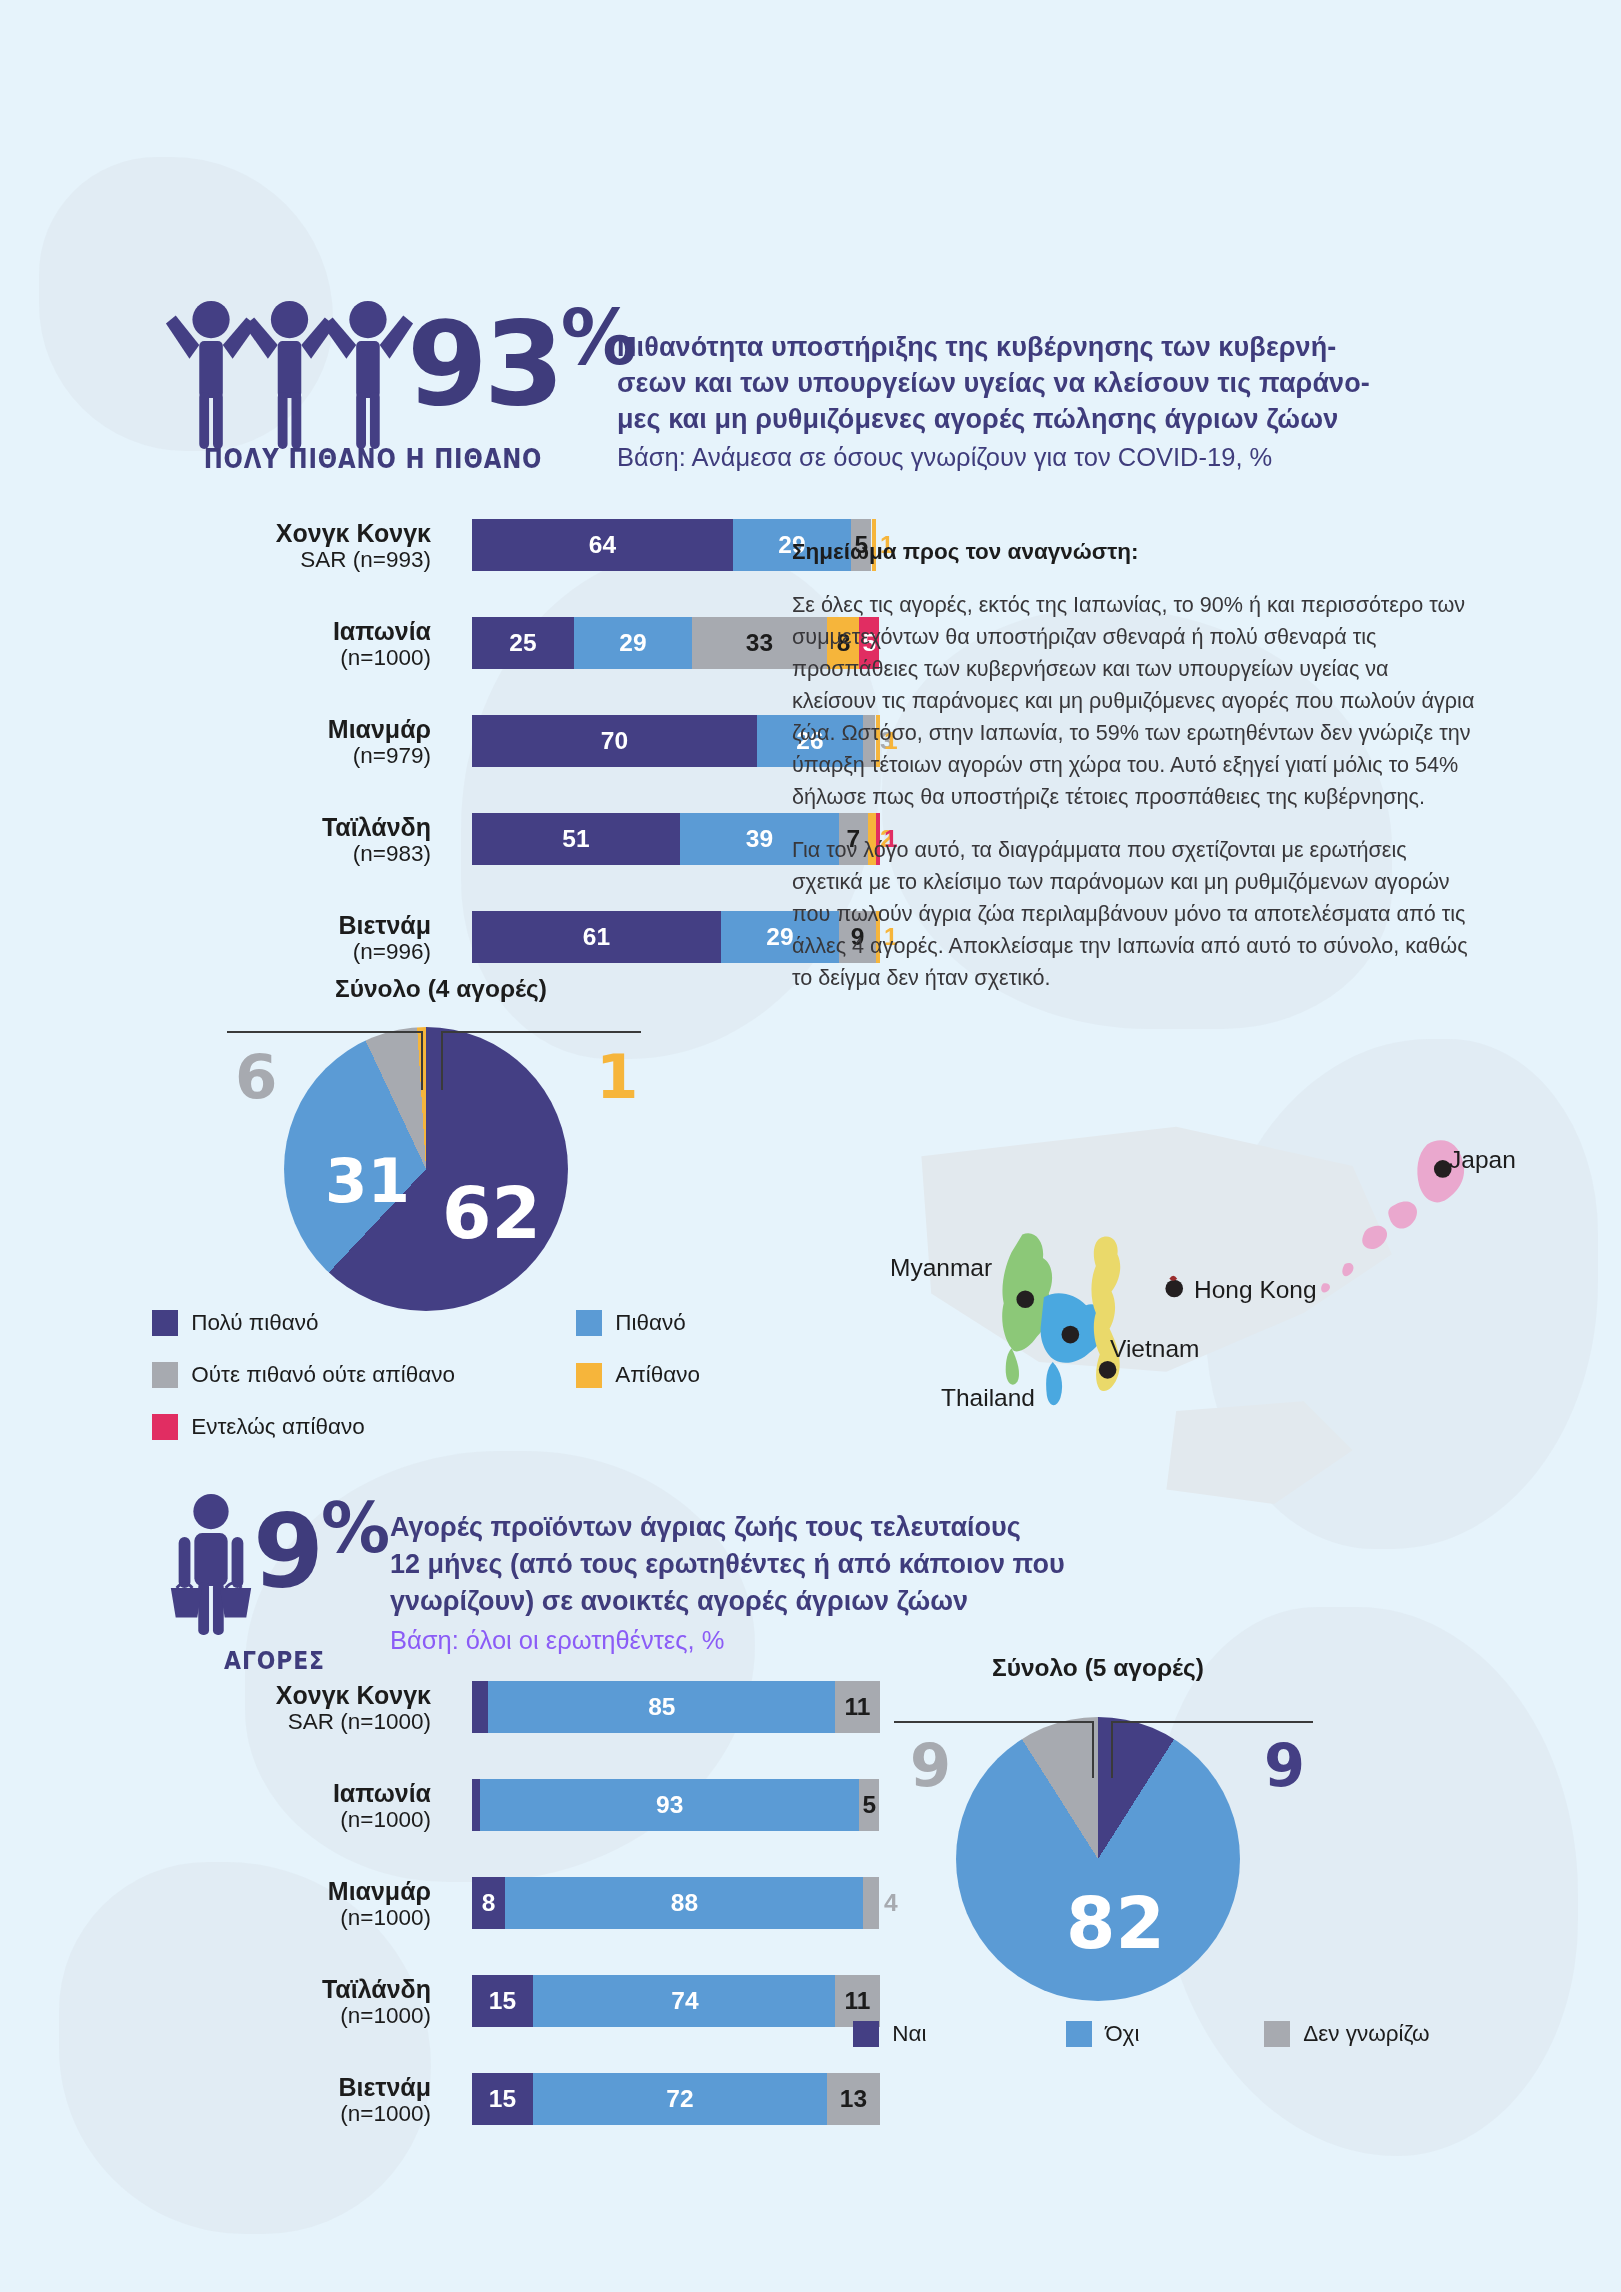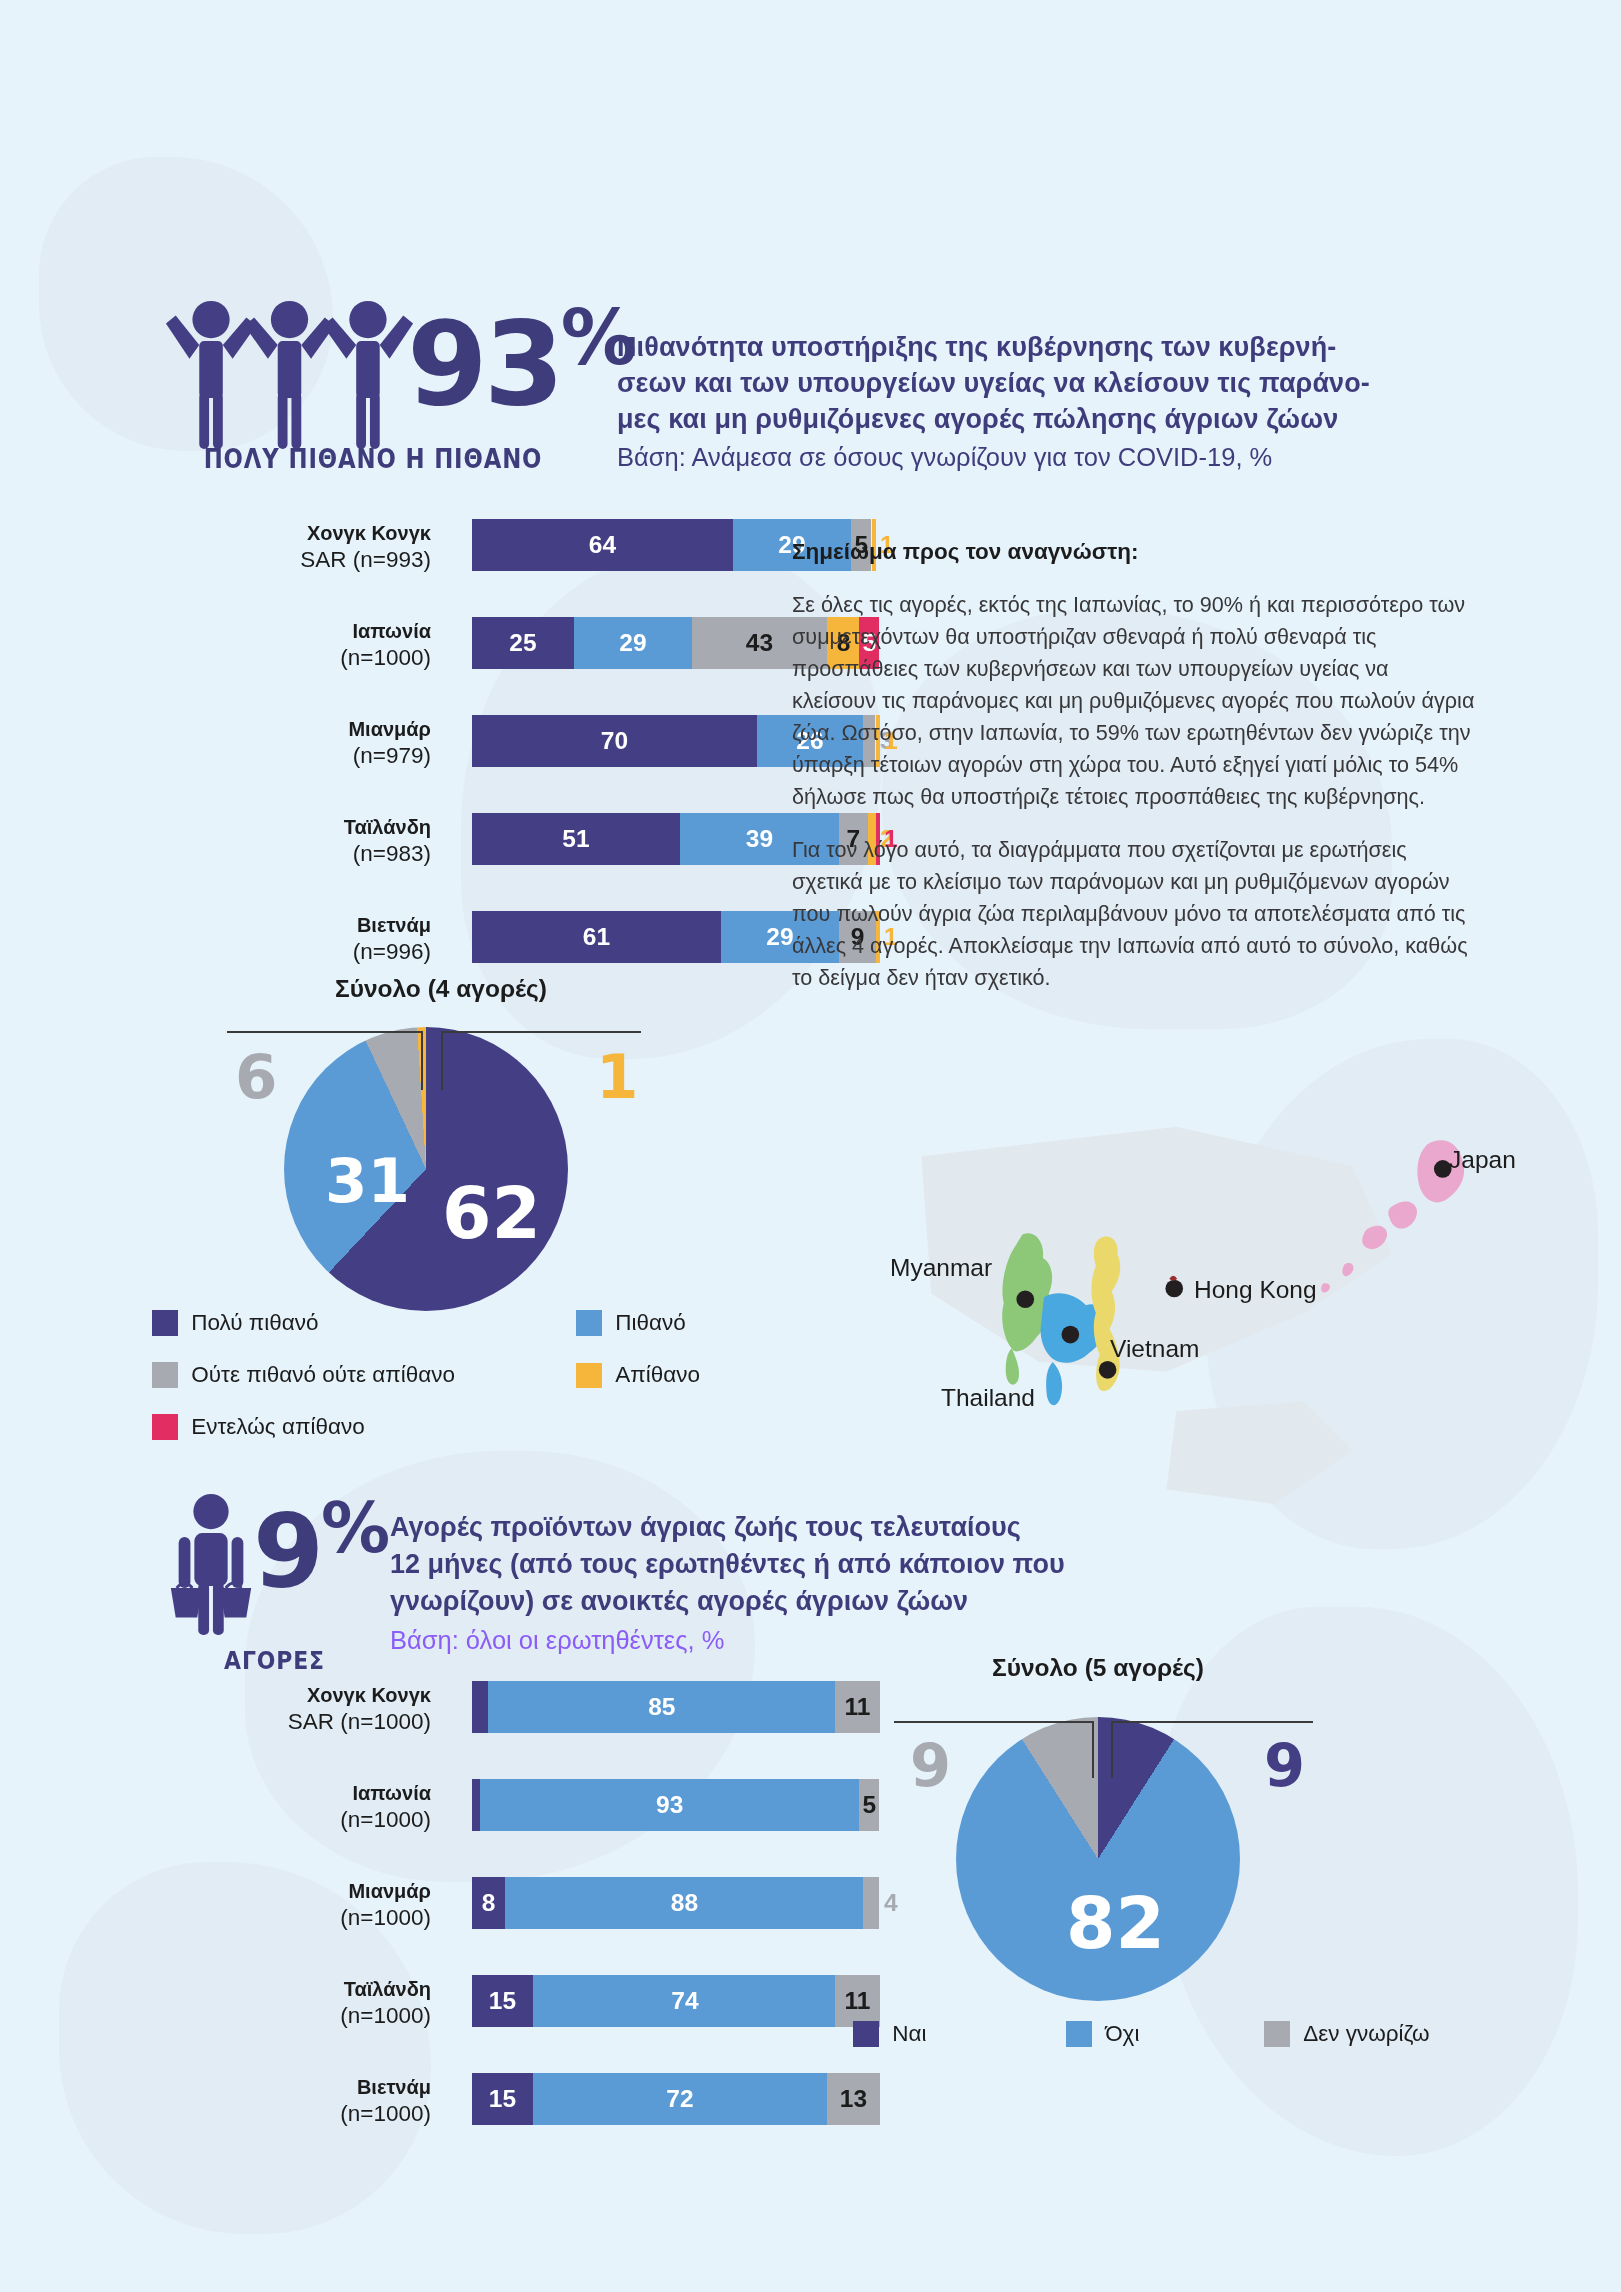--- a/index.html
+++ b/index.html
@@ -33,21 +33,21 @@
   .head-text .ht-line { font-size:27px; font-weight:700; color:#3f3c7c;
                         line-height:36px; letter-spacing:0.1px;}
   .head-text .ht-base { font-size:25.5px; font-weight:400; color:#3f3c7c;
                         line-height:36px; margin-top:2px; }
 
   
   .barchart { position:absolute; }
   .bar-row { position:absolute; left:0; width:745px; }
   .bar-label { position:absolute; left:0; width:284px; text-align:right;
                color:#1c1c1c; line-height:25.5px; }
-  .bar-label .l1 { font-size:20px; font-weight:700; display:block; }
+  .bar-label .l1 { font-size:25px; font-weight:700; display:block; }
   .bar-label .l2 { font-size:22.5px; font-weight:400; display:block; }
   .bar-track { position:absolute; left:325px; height:52px; width:408px; }
   .seg { position:absolute; top:0; height:52px; color:#fff;
          font-size:24.5px; font-weight:700; display:flex;
          align-items:center; justify-content:center; overflow:visible; }
   .seg.dark  { background:#443f84; }
   .seg.light { background:#5b9bd5; }
   .seg.grey  { background:#a7aab0; color:#1c1c1c; }
   .seg.orange{ background:#f6b53b; color:#1c1c1c; }
   .seg.pink  { background:#e12d62; color:#fff; }
@@ -166,21 +166,21 @@
         </div>
       </div>
       <div class="bar-row" style="top: 98px;">
         <div class="bar-label" style="top: 2px;">
           <span class="l1">Ιαπωνία</span>
           <span class="l2">(n=1000)</span>
         </div>
         <div class="bar-track">
           <div class="seg dark" style="left: 0px; width: 102px;">25</div>
           <div class="seg light" style="left: 102px; width: 118px;">29</div>
-          <div class="seg grey" style="left: 220px; width: 135px;">43</div>
+          <div class="seg grey" style="left: 220px; width: 135px;">33</div>
           <div class="seg orange" style="left: 355px; width: 33px;">8</div>
           <div class="seg pink" style="left: 387px; width: 20.4px;">5</div>
         </div>
       </div>
       <div class="bar-row" style="top: 196px;">
         <div class="bar-label" style="top: 2px;">
           <span class="l1">Μιανμάρ</span>
           <span class="l2">(n=979)</span>
         </div>
         <div class="bar-track">

